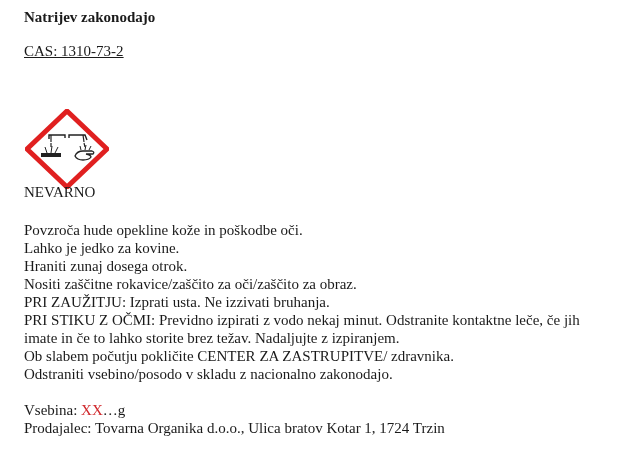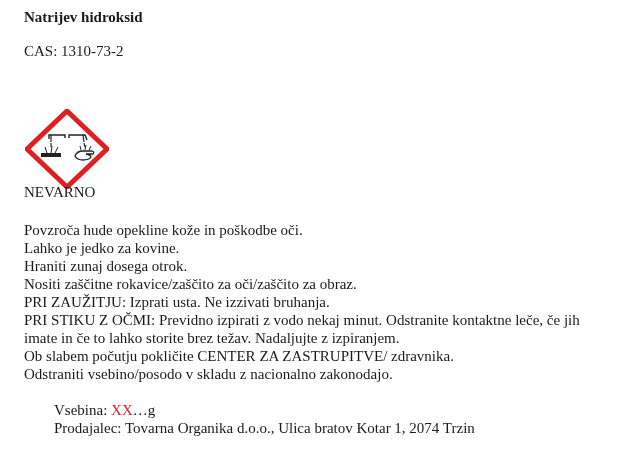--- a/index.html
+++ b/index.html
@@ -30,20 +30,21 @@
       font-size: 15px;
       line-height: 18px;
       margin: 0;
     }
     .cas {
       position: absolute;
       left: 12px;
       top: 42px;
       font-size: 15px;
       line-height: 18px;
+      text-decoration: underline;
     }
     .pictogram {
       position: absolute;
       left: 13px;
       top: 109px;
       width: 84px;
       height: 80px;
     }
     .signal-word {
       position: absolute;
@@ -68,32 +69,31 @@
     .footer {
       position: absolute;
       left: 12px;
       top: 401px;
       font-size: 15px;
       line-height: 18px;
     }
     .footer .line {
       display: block;
       white-space: nowrap;
-      margin-left: 30px;
     }
     .red {
       color: #d0272c;
     }
   </style>
 </head>
 <body>
 
 <div class="label">
 
-  <div class="title">Natrijev hidroksid</div>
+  <div class="title">Natrijev zakonodajo</div>
 
   <div class="cas">CAS: 1310-73-2</div>
 
   <div class="pictogram">
     <svg width="84" height="80" viewBox="0 0 84 80" xmlns="http://www.w3.org/2000/svg">
 
       <polygon points="42,2 82,40 42,78 2,40" fill="#ffffff" stroke="#e02020" stroke-width="5" stroke-linejoin="miter"></polygon>
 
       <path d="M24 30 L24 26 L40 26 L40 29" fill="none" stroke="#222" stroke-width="1.4"></path>
       <path d="M26 26 L26 33" fill="none" stroke="#222" stroke-width="1.2"></path>
@@ -121,16 +121,16 @@
     <span class="line">Nositi zaščitne rokavice/zaščito za oči/zaščito za obraz.</span>
     <span class="line">PRI ZAUŽITJU: Izprati usta. Ne izzivati bruhanja.</span>
     <span class="line">PRI STIKU Z OČMI: Previdno izpirati z vodo nekaj minut. Odstranite kontaktne leče, če jih</span>
     <span class="line">imate in če to lahko storite brez težav. Nadaljujte z izpiranjem.</span>
     <span class="line">Ob slabem počutju pokličite CENTER ZA ZASTRUPITVE/ zdravnika.</span>
     <span class="line">Odstraniti vsebino/posodo v skladu z nacionalno zakonodajo.</span>
   </div>
 
   <div class="footer">
     <span class="line"><span>Vsebina: </span><span class="red">XX</span><span>…g</span></span>
-    <span class="line">Prodajalec: Tovarna Organika d.o.o., Ulica bratov Kotar 1, 2074 Trzin</span>
+    <span class="line">Prodajalec: Tovarna Organika d.o.o., Ulica bratov Kotar 1, 1724 Trzin</span>
   </div>
 
 </div>
 
 </body></html>

